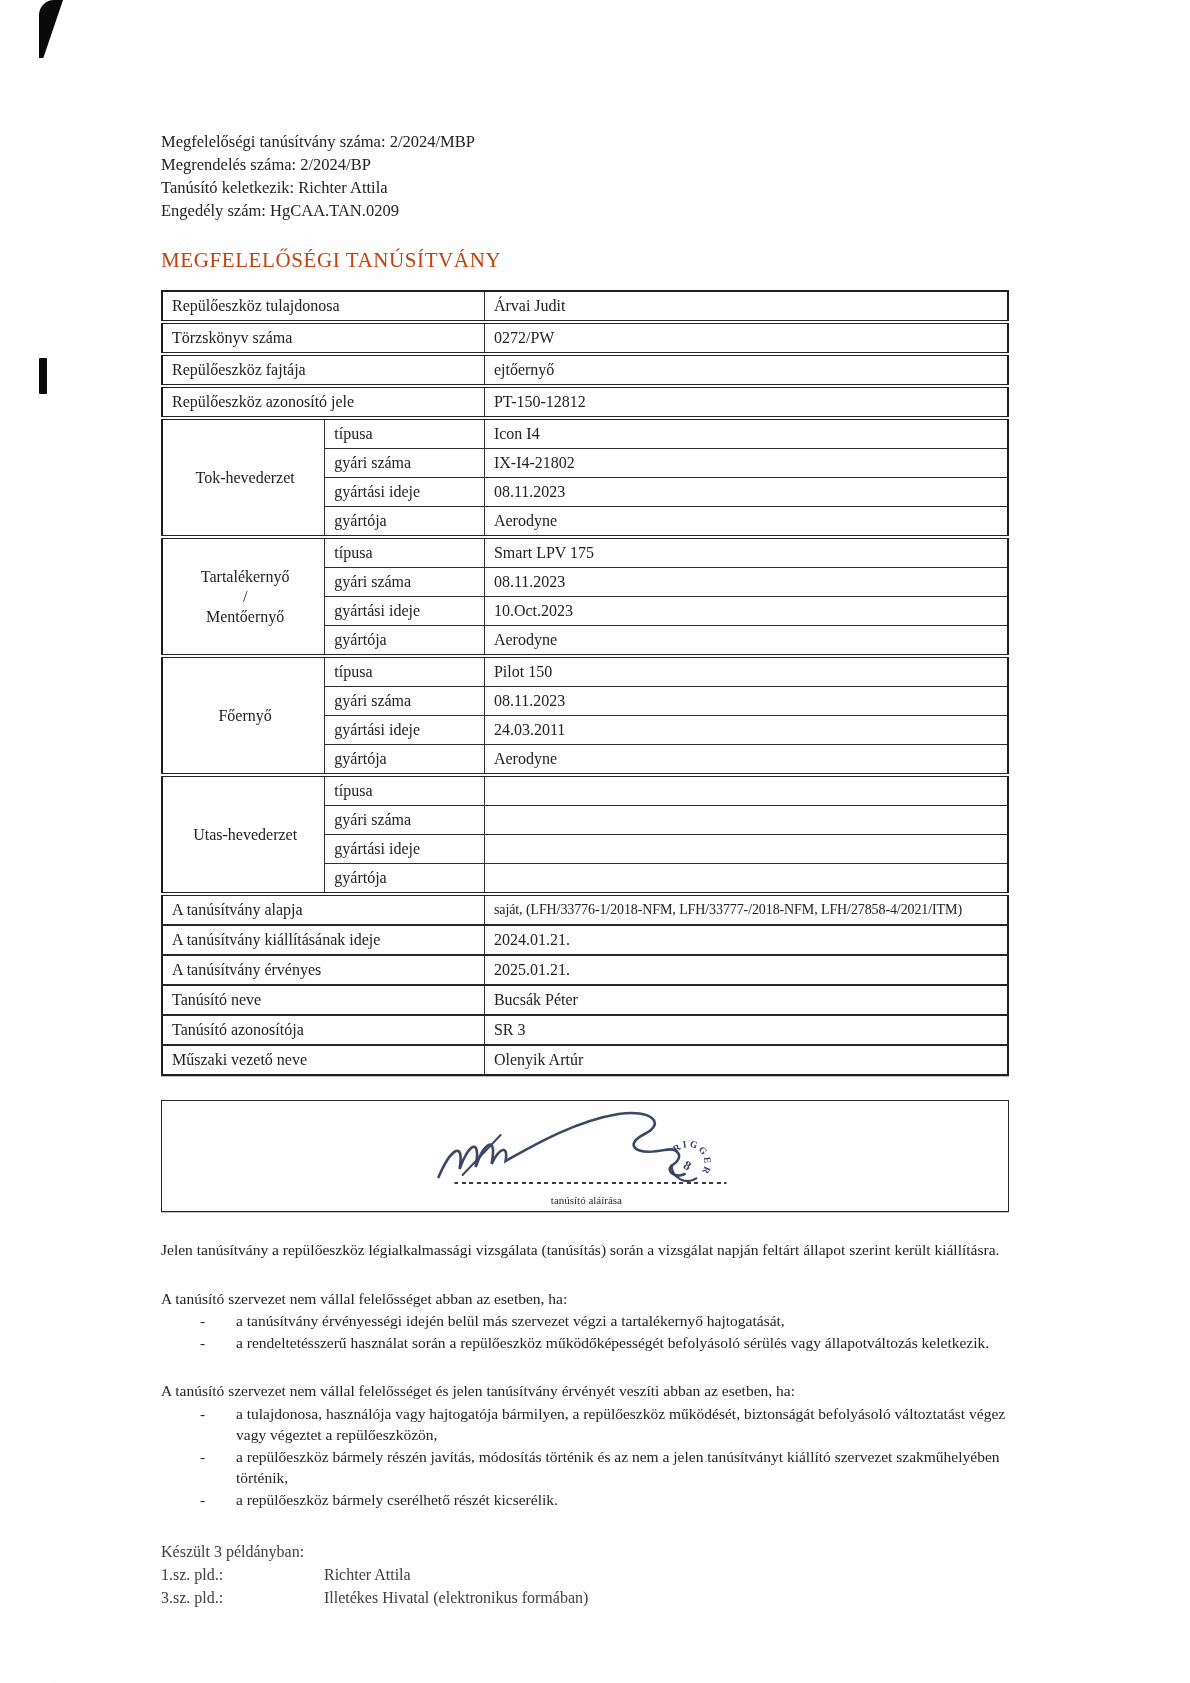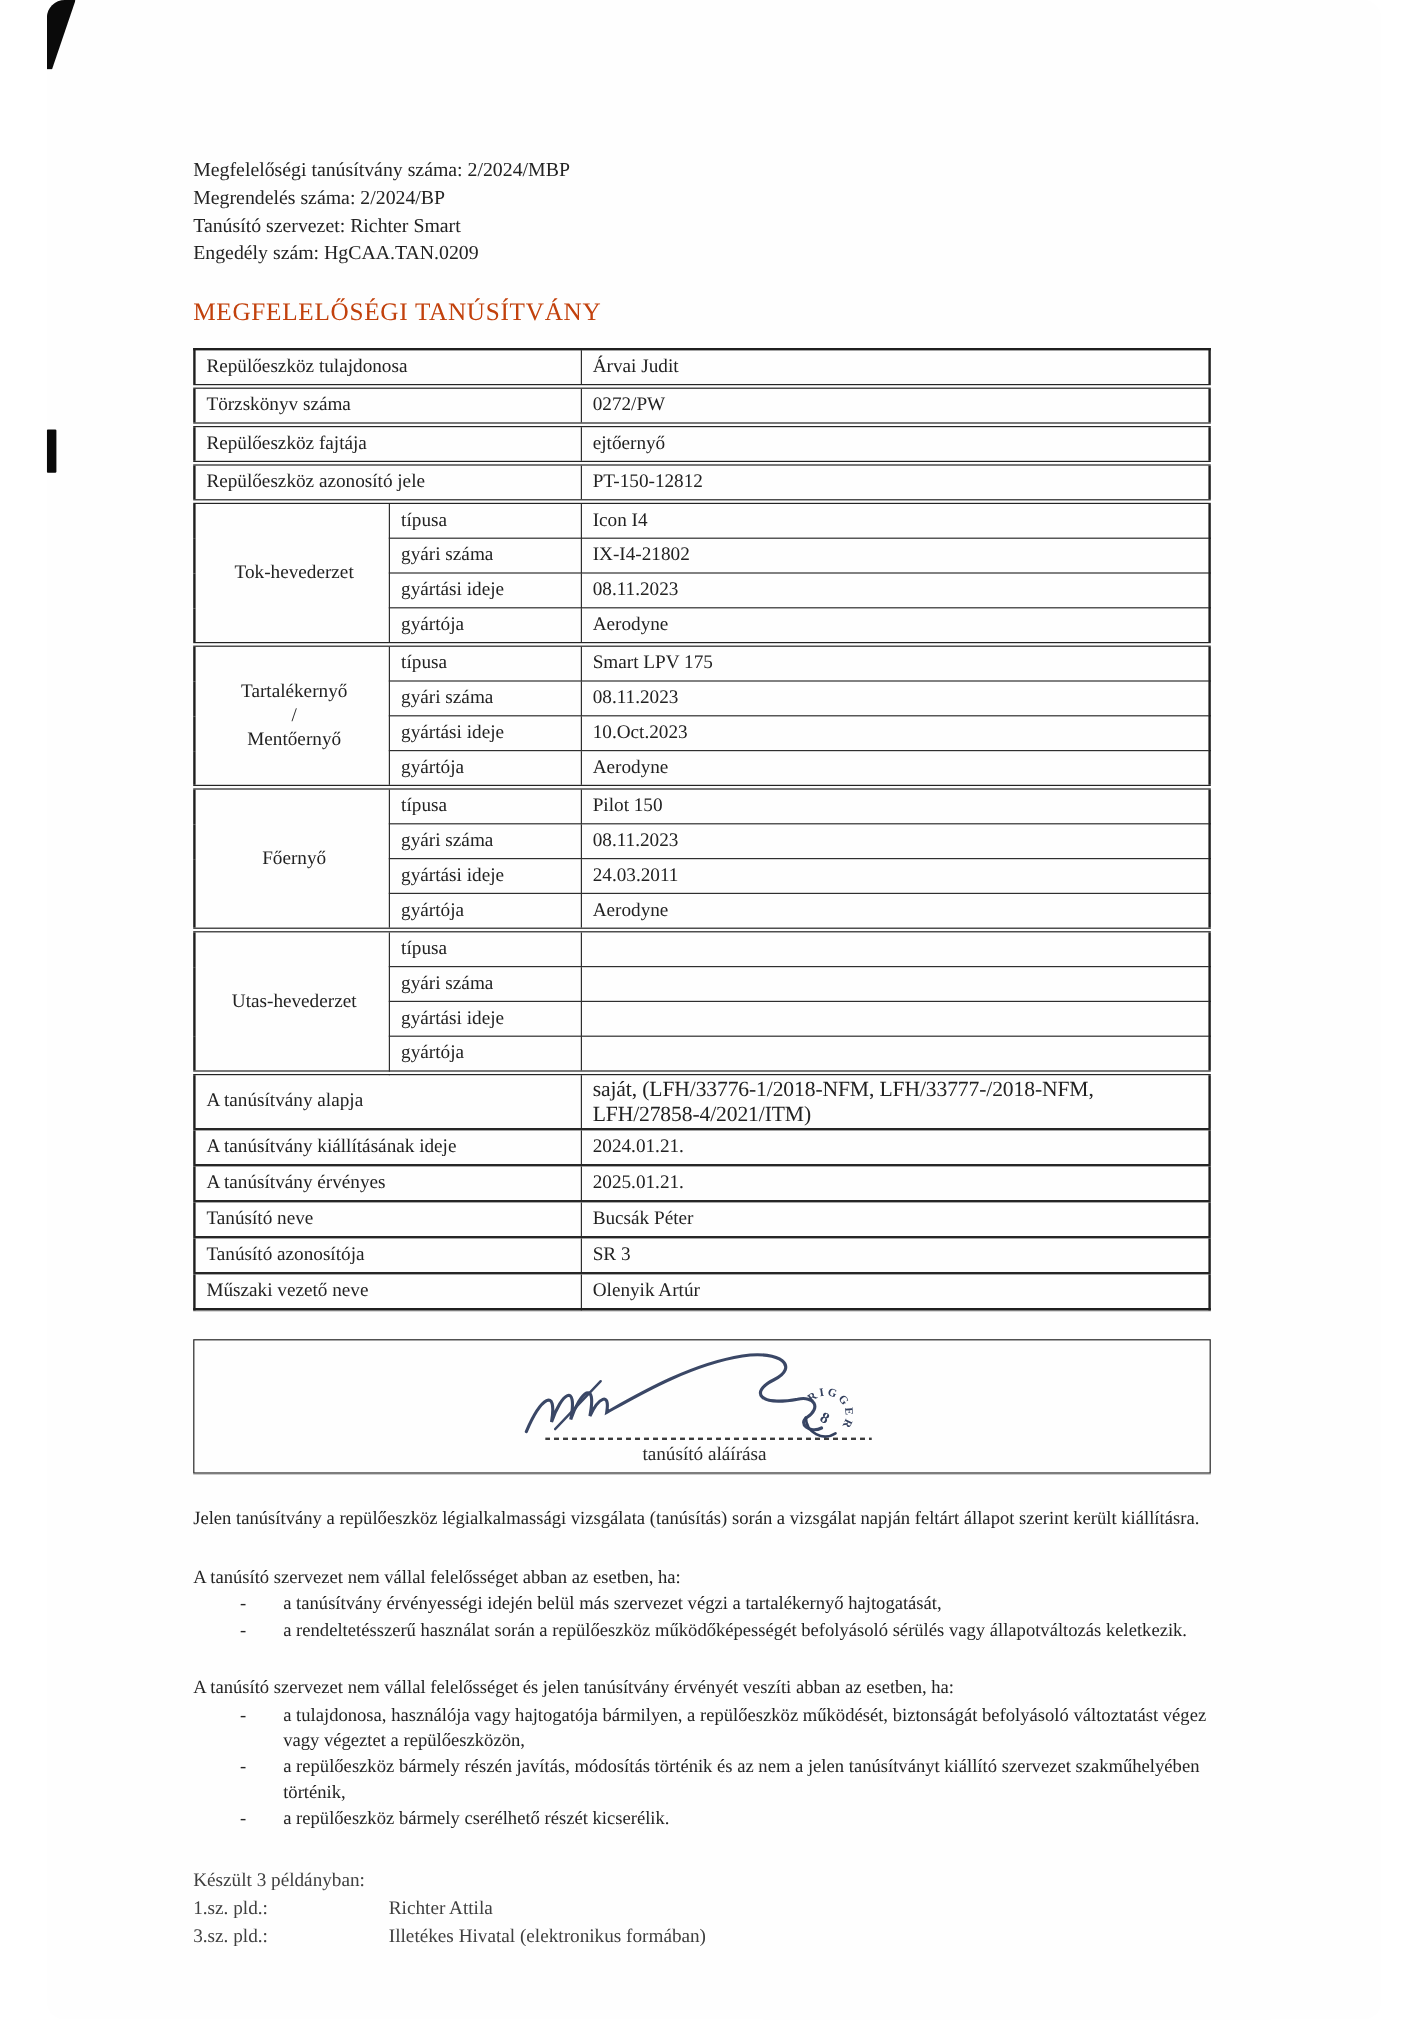--- a/index.html
+++ b/index.html
@@ -42,36 +42,36 @@
     border:1.4px solid #2f2f2f;
     height:26px;padding:1px 6px 1px 9px;
     vertical-align:middle;
   }
   table.cert tr.sect td{border-top:4px double #242424;}
   table.cert tr.heavy td{border-top:2.2px solid #262626;}
   td.gname{
     text-align:center;white-space:pre-line;line-height:20px;padding-left:4px;margin-left:37px;
   }
   td.val{padding-left:11px;}
-  td.val.small{font-size:18px;letter-spacing:-0.1px;margin-top:28px;}
+  td.val.small{font-size:14px;letter-spacing:-0.1px;margin-top:28px;}
 
   .sigbox{
     position:relative;margin-top:24px;width:848px;height:112px;
     border:1.8px solid #272727;box-sizing:border-box;
     box-shadow:0 1px 0 rgba(0,0,0,0.25);
   }
   .sigwrap{position:absolute;left:50%;top:0;transform:translateX(-48%);width:330px;height:100px;}
   .dashline{
     position:absolute;left:50%;bottom:27px;transform:translateX(-48%);
     width:272px;height:2.4px;
     background:repeating-linear-gradient(90deg,#3c3c3c 0 4px,transparent 4px 7.5px);
   }
   .siglabel{
     position:absolute;left:50%;bottom:5px;transform:translateX(-48%);
-    font-size:16px;color:#2a2a2a;
+    font-size:11px;color:#2a2a2a;
   }
 
   .para{margin-top:27px;font-size:15.5px;line-height:21.5px;color:#242424;}
   .bullets{margin-top:1px;}
   .bullet{display:flex;padding-left:33px;}
   .bullet .dash{width:36px;flex:none;text-align:left;padding-left:6px;}
   .bullet .btxt{flex:1;}
 
   .copies{margin-top:30px;font-size:16px;line-height:23px;color:#404040;}
   .copyrow{display:flex;}
@@ -83,21 +83,21 @@
 <div class="page">
 
   <div class="artifact corner"></div>
   <div class="artifact bar"></div>
 
   <div class="content">
 
     <div class="hdr">
       <div>Megfelelőségi tanúsítvány száma: 2/2024/MBP</div>
       <div>Megrendelés száma: 2/2024/BP</div>
-      <div>Tanúsító szervezet: Richter Smart</div>
+      <div>Tanúsító keletkezik: Richter Attila</div>
       <div>Engedély szám: HgCAA.TAN.0209</div>
     </div>
 
     <div class="title">MEGFELELŐSÉGI TANÚSÍTVÁNY</div>
 
     <table class="cert">
       <colgroup>
           <col style="width:163px">
           <col style="width:160px">
           <col style="width:525px">

